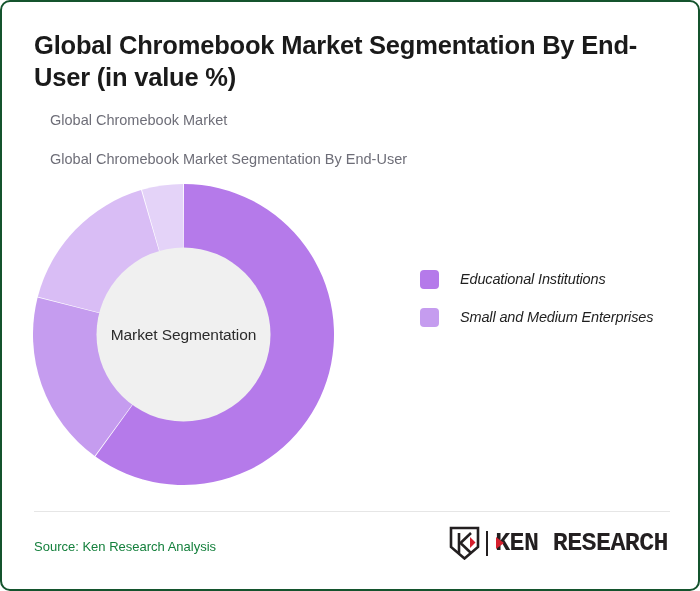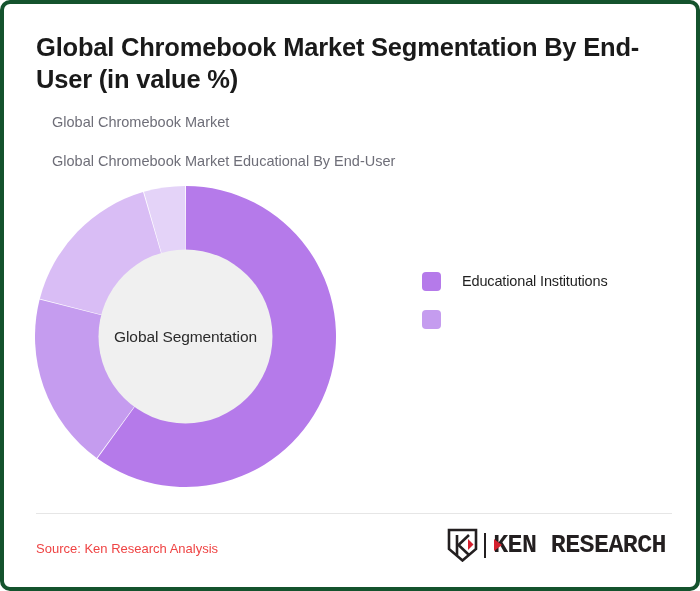--- a/index.html
+++ b/index.html
@@ -11,21 +11,21 @@
   body {
     font-family: "Liberation Sans", sans-serif;
     -webkit-font-smoothing: antialiased;
   }
   #card {
     position: relative;
     width: 700px;
     height: 591px;
     box-sizing: border-box;
     background: #ffffff;
-    border: 4px solid #14532d;
+    border: 2px solid #14532d;
     border-radius: 10px;
     overflow: hidden;
   }
 
   
   .header {
     position: absolute;
     left: 32px;
     top: 28px;
     width: 620px;
@@ -91,37 +91,38 @@
     height: 19px;
     border-radius: 4px;
     flex: 0 0 auto;
   }
   .legend-label {
     margin-left: 21px;
     font-size: 14.5px;
     color: #1f1f1f;
     white-space: nowrap;
     letter-spacing: -0.15px;
+    font-style: italic;
   }
 
   
   .divider {
     position: absolute;
     left: 32px;
     top: 509px;
     width: 636px;
     height: 1px;
     background: #e6e6e6;
   }
   .source {
     position: absolute;
     left: 32px;
     top: 537px;
     font-size: 13px;
-    color: #ef4444;
+    color: #15803d;
   }
   .logo {
     position: absolute;
     right: 30px;
     top: 524px;
     display: flex;
     align-items: center;
     height: 34px;
   }
   .logo-mark {
@@ -158,44 +159,45 @@
 </style>
 </head>
 <body>
 
 <div id="card">
 
   <div class="header">
     <h1 class="chart-title">Global Chromebook Market Segmentation By End-User (in value %)</h1>
     <div class="subtitle-block">
       <p class="subtitle">Global Chromebook Market</p>
-      <p class="subtitle">Global Chromebook Market Educational By End-User</p>
+      <p class="subtitle">Global Chromebook Market Segmentation By End-User</p>
     </div>
   </div>
 
   <div class="donut-wrap">
     <svg class="donut-svg" viewBox="0 0 301 301">
       <g id="donut-slices">
           <path d="M 150.5 150.5 L 150.95967537703163 0.0007019998174655484 A 150.5 150.5 0 1 1 62.41061734703696 272.52668013110844 Z" fill="#b57aea"></path>
           <path d="M 150.5 150.5 L 61.66684696320827 271.98629931618603 A 150.5 150.5 0 0 1 4.614597577696827 113.51758039172319 Z" fill="#c59cef"></path>
           <path d="M 150.5 150.5 L 4.843230812989759 112.6271127321665 A 150.5 150.5 0 0 1 108.07061103077663 6.104719773469242 Z" fill="#d9bdf5"></path>
           <path d="M 150.5 150.5 L 108.95345775482602 5.848229089755108 A 150.5 150.5 0 0 1 150.04032462296817 0.0007019998174655484 Z" fill="#e4d3f8"></path>
         </g>
       <circle cx="150.5" cy="150.5" r="87" fill="#f0f0f0"></circle>
     </svg>
-    <div class="center-label">Global Segmentation</div>
+    <div class="center-label">Market Segmentation</div>
   </div>
 
   <div class="legend">
     <div class="legend-item">
       <span class="legend-swatch" style="background: rgb(181, 122, 234);"></span>
       <span class="legend-label">Educational Institutions</span>
     </div>
     <div class="legend-item">
       <span class="legend-swatch" style="background: rgb(197, 156, 239);"></span>
+      <span class="legend-label">Small and Medium Enterprises</span>
     </div>
   </div>
 
   <div class="divider"></div>
 
   <div class="source">Source: Ken Research Analysis</div>
 
   <div class="logo">
     <svg class="logo-mark" viewBox="0 0 31 34">
       <path d="M2 2 H29 V21 L15.5 32.5 L2 21 Z" fill="none" stroke="#231f20" stroke-width="2.6"></path>

